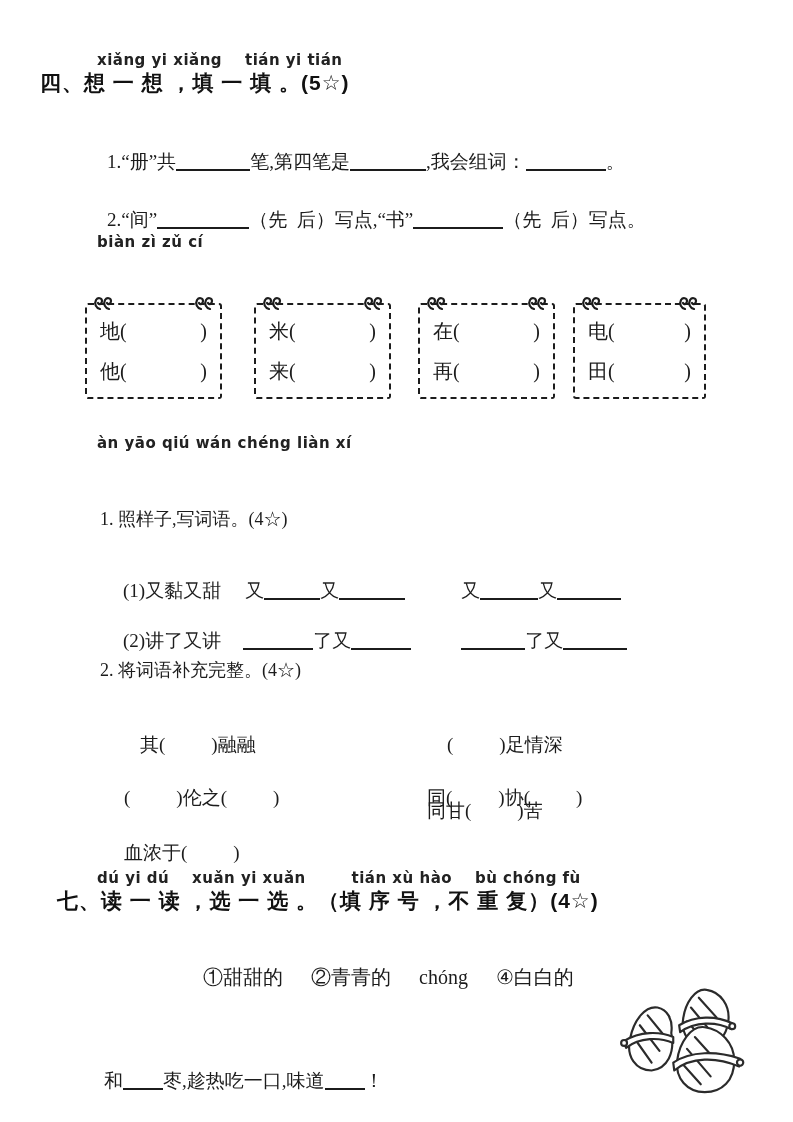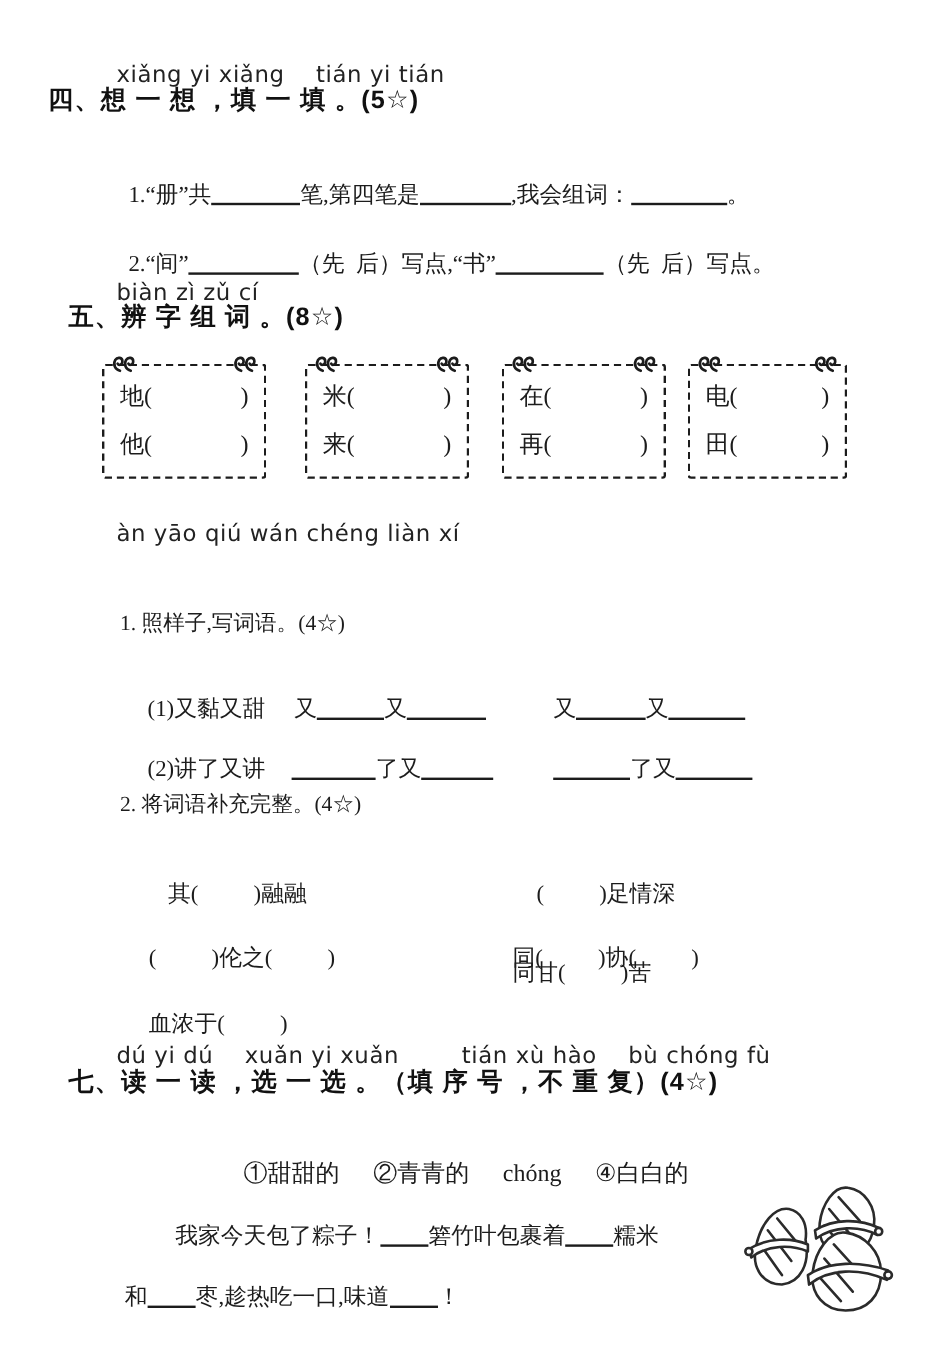--- a/index.html
+++ b/index.html
@@ -3,21 +3,21 @@
 <meta charset="utf-8">
 <style>
   html,body{margin:0;padding:0;background:#ffffff;}
   .page{
     position:relative;width:793px;height:1122px;background:#ffffff;
     color:#1c1c1c;font-family:"Liberation Serif","DejaVu Serif",serif;
     overflow:hidden;
   }
   .pinyin{
     position:absolute;font-family:"DejaVu Sans","Liberation Sans",sans-serif;
-    font-size:19px;font-weight:400;letter-spacing:.5px;white-space:pre;color:#222;
+    font-size:15px;font-weight:700;letter-spacing:.5px;white-space:pre;color:#222;
   }
   .heading{
     position:absolute;font-family:"Liberation Sans","DejaVu Sans",sans-serif;
     font-weight:700;font-size:21px;letter-spacing:1px;white-space:pre;color:#111;
   }
   .line{
     position:absolute;font-size:19px;white-space:pre;color:#1c1c1c;
   }
   .sub{font-size:18px;}
   .blank{
@@ -58,21 +58,20 @@
 
   <div class="line" style="left:88px;top:127px">
     <span>1.“册”共</span><span class="blank w74"></span><span>笔,第四笔是</span><span class="blank w76"></span><span>,我会组词：</span><span class="blank w80"></span><span>。</span>
   </div>
 
   <div class="line" style="left:88px;top:185px">
     <span>2.“间”</span><span class="blank w92"></span><span>（先  后）写点,“书”</span><span class="blank w90"></span><span>（先  后）写点。</span>
   </div>
 
   <div class="pinyin" style="left:97px;top:233px">biàn zì zǔ cí</div>
-  <div class="heading" style="left:57px;top:250px">五、辨 字 组 词 。(8☆)</div>
 
   <div class="wordbox" style="left:85px;top:303px">
     <svg class="curl cl" viewBox="0 0 22 17">
         <g fill="#fff" stroke="#1c1c1c" stroke-width="2.2" stroke-linecap="round">
           <path d="M8,14 C4,13 2,9 4,5 C6,2 10,3 10,6 C10,9 7,10 6,8"></path>
           <path d="M17,14 C13,13 11,9 13,5 C15,2 19,3 19,6 C19,9 16,10 15,8"></path>
         </g>
       </svg>
     <svg class="curl cr" viewBox="0 0 22 17">
         <g fill="#fff" stroke="#1c1c1c" stroke-width="2.2" stroke-linecap="round">
@@ -202,23 +201,20 @@
     <span>同甘(</span><span class="pgap"></span><span>)苦</span>
   </div>
 
   <div class="pinyin" style="left:97px;top:869px">dú yi dú    xuǎn yi xuǎn        tián xù hào    bù chóng fù</div>
   <div class="heading" style="left:57px;top:887px">七、读 一 读 ，选 一 选 。（填 序 号 ，不 重 复）(4☆)</div>
 
   <div class="line" style="left:183px;top:941px;font-size:20px">
     <span>①甜甜的</span><span class="sp28"></span><span>②青青的</span><span class="sp28"></span><span>chóng</span><span class="sp28"></span><span>④白白的</span>
   </div>
 
-  <div class="line" style="left:127px;top:995px">
-    <span>我家今天包了粽子！</span><span class="blank w40"></span><span>箬竹叶包裹着</span><span class="blank w40"></span><span>糯米</span>
-  </div>
 
   <div class="line" style="left:85px;top:1046px">
     <span>和</span><span class="blank w40"></span><span>枣,趁热吃一口,味道</span><span class="blank w40"></span><span>！</span>
   </div>
 
   <svg class="zongzi" style="left:612px;top:980px" width="152" height="118" viewBox="0 0 150 120">
     <g stroke="#2b2b2b" stroke-width="2.2" fill="#ffffff" stroke-linejoin="round" stroke-linecap="round">
 
       <path d="M44,28 C54,30 60,40 58,54 C62,74 54,90 38,92 C22,92 12,78 16,60 C20,40 32,26 44,28 Z"></path>
       <path d="M34,36 L52,58" fill="none"></path>

